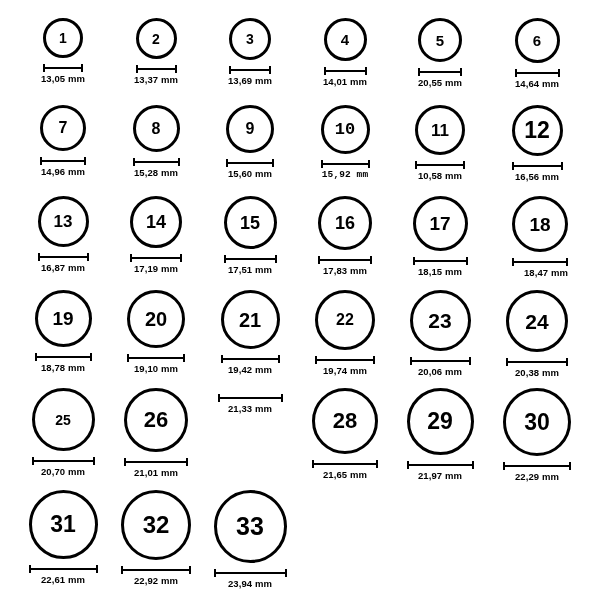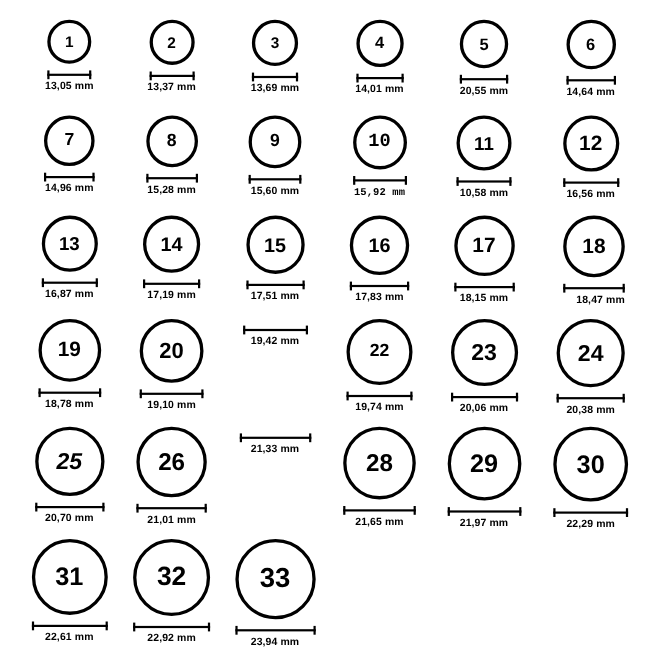--- a/index.html
+++ b/index.html
@@ -191,21 +191,21 @@
       </div>
       <div class="measure" style="width: 50px;">
         <div class="bar"></div>
         <div class="cap left"></div>
         <div class="cap right"></div>
       </div>
       <div class="ring-mm">10,58 mm</div>
     </div>
     <div class="ring-cell" style="left: 506px; top: 105px; width: 62px;">
       <div class="ring-circle" style="width: 51px; height: 51px;">
-        <span class="ring-size" style="font-size: 19px;">12</span>
+        <span class="ring-size" style="font-size: 23px;">12</span>
       </div>
       <div class="measure" style="width: 51px;">
         <div class="bar"></div>
         <div class="cap left"></div>
         <div class="cap right"></div>
       </div>
       <div class="ring-mm">16,56 mm</div>
     </div>
     <div class="ring-cell" style="left: 32px; top: 196px; width: 62px;">
       <div class="ring-circle" style="width: 51px; height: 51px;">
@@ -289,20 +289,23 @@
         <span class="ring-size" style="font-size: 20px;">20</span>
       </div>
       <div class="measure" style="width: 58px;">
         <div class="bar"></div>
         <div class="cap left"></div>
         <div class="cap right"></div>
       </div>
       <div class="ring-mm">19,10 mm</div>
     </div>
     <div class="ring-cell" style="left: 219px; top: 290px; width: 62px;">
+      <div class="ring-circle" style="width: 59px; height: 59px;">
+        <span class="ring-size" style="font-size: 20px;">21</span>
+      </div>
       <div class="measure" style="width: 59px;">
         <div class="bar"></div>
         <div class="cap left"></div>
         <div class="cap right"></div>
       </div>
       <div class="ring-mm">19,42 mm</div>
     </div>
     <div class="ring-cell" style="left: 314px; top: 290px; width: 62px;">
       <div class="ring-circle" style="width: 60px; height: 60px;">
         <span class="ring-size" style="font-size: 16px;">22</span>
@@ -331,21 +334,21 @@
       </div>
       <div class="measure" style="width: 62px;">
         <div class="bar"></div>
         <div class="cap left"></div>
         <div class="cap right"></div>
       </div>
       <div class="ring-mm">20,38 mm</div>
     </div>
     <div class="ring-cell" style="left: 31.5px; top: 388px; width: 63px;">
       <div class="ring-circle" style="width: 63px; height: 63px;">
-        <span class="ring-size" style="font-size: 21px; font-style: italic;">25</span>
+        <span class="ring-size" style="font-size: 14px;">25</span>
       </div>
       <div class="measure" style="width: 63px;">
         <div class="bar"></div>
         <div class="cap left"></div>
         <div class="cap right"></div>
       </div>
       <div class="ring-mm">20,70 mm</div>
     </div>
     <div class="ring-cell" style="left: 124px; top: 388px; width: 64px;">
       <div class="ring-circle" style="width: 64px; height: 64px;">

